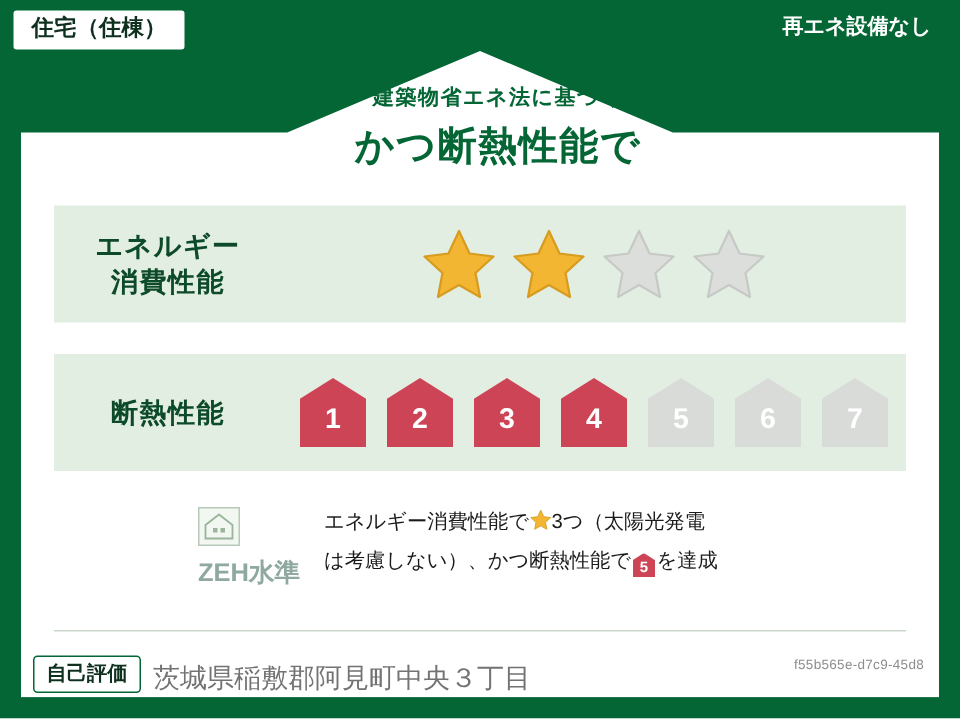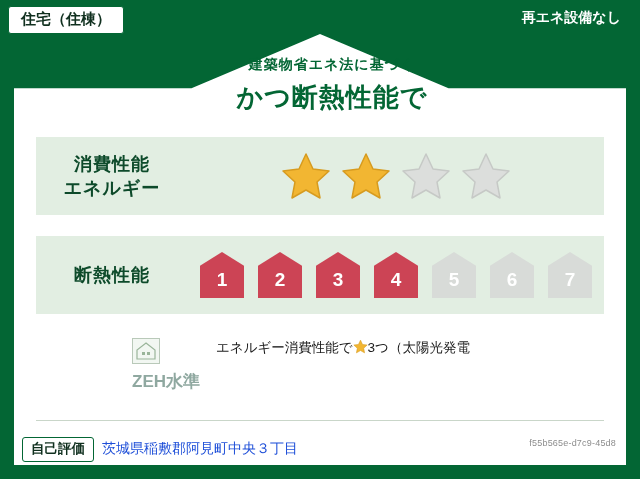--- a/index.html
+++ b/index.html
@@ -241,22 +241,22 @@
     padding: 2px 8px 3px 8px;
     font-size: 13.5px;
     font-weight: bold;
     color: #10301f;
     white-space: nowrap;
     background: #fff;
   }
   .address {
     margin-left: 8px;
     margin-top: 3px;
-    font-size: 14px;
-    color: #1d4ed8;
+    font-size: 18px;
+    color: #737373;
   }
   .footer-right {
     margin-left: auto;
     text-align: right;
     padding-right: 2px;
   }
   .eval-date {
     font-size: 13.5px;
     color: #111;
     white-space: nowrap;
@@ -278,22 +278,22 @@
   <div class="badge-left">住宅（住棟）</div>
   <div class="badge-right">再エネ設備なし</div>
 
   <div class="title-wrap">
     <div class="title-small">建築物省エネ法に基づく</div>
     <div class="title-big">かつ断熱性能で</div>
   </div>
 
   <div class="row row-energy">
     <div class="row-label">
+      <div>エネルギー</div>
       <div>消費性能</div>
-      <div>エネルギー</div>
     </div>
     <div class="row-body">
       <span class="star">
         <svg width="52" height="50" viewBox="0 0 52 50" aria-hidden="true">
           <polygon points="26,3 33,18 49,20 37,31 40,47 26,39 12,47 15,31 3,20 19,18" fill="#f2b632" stroke="#d79b1f" stroke-width="1.5" stroke-linejoin="round"></polygon>
         </svg>
       </span>
       <span class="star">
         <svg width="52" height="50" viewBox="0 0 52 50" aria-hidden="true">
           <polygon points="26,3 33,18 49,20 37,31 40,47 26,39 12,47 15,31 3,20 19,18" fill="#f2b632" stroke="#d79b1f" stroke-width="1.5" stroke-linejoin="round"></polygon>
@@ -356,20 +356,23 @@
         </svg>
       </span>
       <span class="zeh-text">ZEH水準</span>
     </div>
     <div class="zeh-desc">
       <div>
         <span>エネルギー消費性能で</span><span class="mini-star"><svg width="15" height="15" viewBox="0 0 52 50" aria-hidden="true">
               <polygon points="26,3 33,18 49,20 37,31 40,47 26,39 12,47 15,31 3,20 19,18" fill="#f2b632" stroke="#d79b1f" stroke-width="2" stroke-linejoin="round"></polygon>
             </svg></span><span>3つ（太陽光発電</span>
       </div>
+      <div>
+        <span>は考慮しない）、かつ断熱性能で</span><span class="mini-pent">5</span><span>を達成</span>
+      </div>
     </div>
   </div>
 
   <div class="divider"></div>
 
   <div class="footer">
     <span class="self-badge">自己評価</span>
     <span class="address">茨城県稲敷郡阿見町中央３丁目</span>
     <span class="footer-right">
       <div class="doc-id">f55b565e-d7c9-45d8</div>

